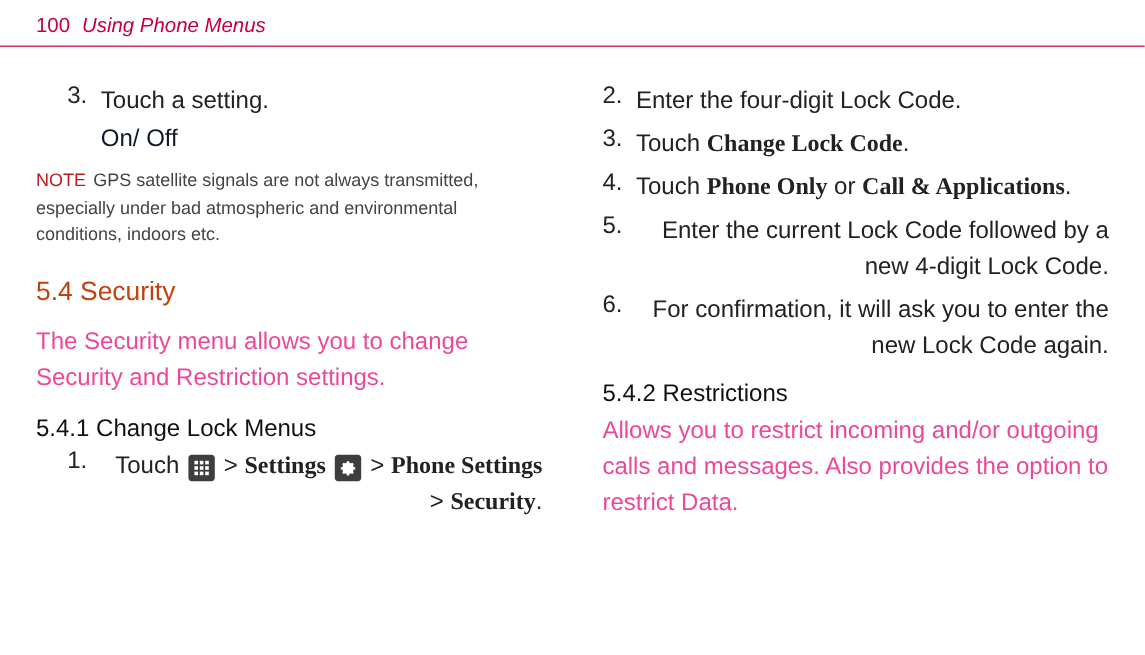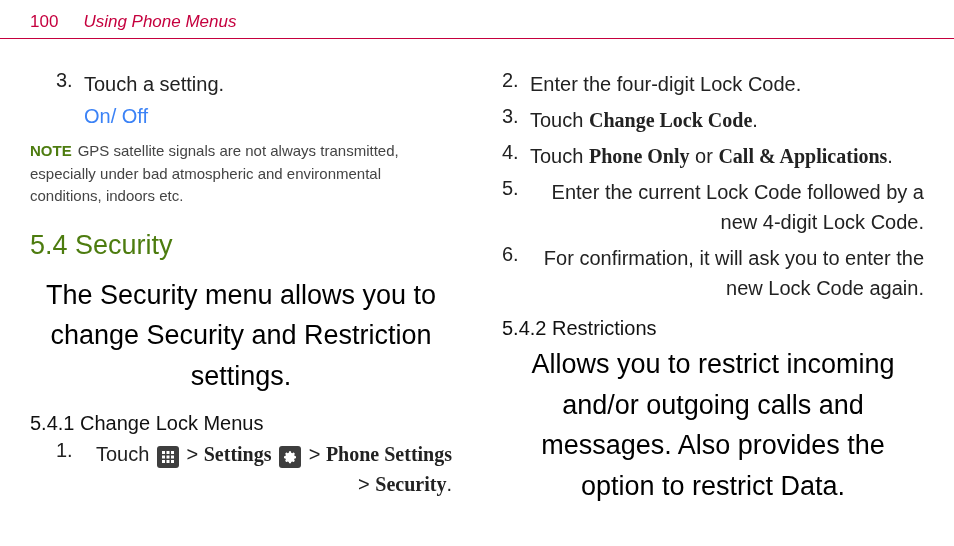--- a/index.html
+++ b/index.html
@@ -13,21 +13,20 @@
       height: 546px;
       background: #fff;
       padding: 0;
       overflow: hidden;
     }
     .page-header {
       display: flex;
       align-items: flex-start;
       padding: 12px 30px 6px 30px;
       border-bottom: 1.5px solid #c5003e;
-      gap: 15px;
     }
     .page-number {
       color: #c5003e;
       font-size: 17px;
       font-weight: 400;
       margin-right: 10px;
     }
     .page-title {
       color: #c5003e;
       font-size: 17px;
@@ -58,50 +57,49 @@
     .ol-body {
       font-size: 20px;
       color: #222;
       line-height: 1.5;
       font-weight: 300;
       text-align: right;
     }
     .ol-sub {
       padding-left: 54px;
       font-size: 20px;
-      color: #3b82f6;
+      color: #0f172a;
       font-weight: 400;
       margin-bottom: 12px;
       margin-top: 2px;
     }
     .note {
       font-size: 15px;
       color: #444;
       line-height: 1.5;
       margin-bottom: 22px;
       font-weight: 300;
     }
     .note-label {
-      color: #4d7c0f;
-      font-weight: 700;
+      color: #b91c1c;
+      font-weight: 400;
       margin-right: 6px;
     }
     .section-heading {
-      color: #4d7c0f;
-      font-size: 27px;
+      color: #c2410c;
+      font-size: 22px;
       font-weight: 400;
       margin-bottom: 14px;
     }
     .para {
-      font-size: 27px;
-      color: #000000;
+      font-size: 20px;
+      color: #ec4899;
       line-height: 1.5;
       margin-bottom: 16px;
       font-weight: 300;
-      text-align: center;
     }
     .subheading {
       font-size: 20px;
       font-weight: 400;
       color: #111;
       margin-bottom: 4px;
     }
     .bold {
       font-weight: 600;
       font-family: Liberation Serif, serif;

